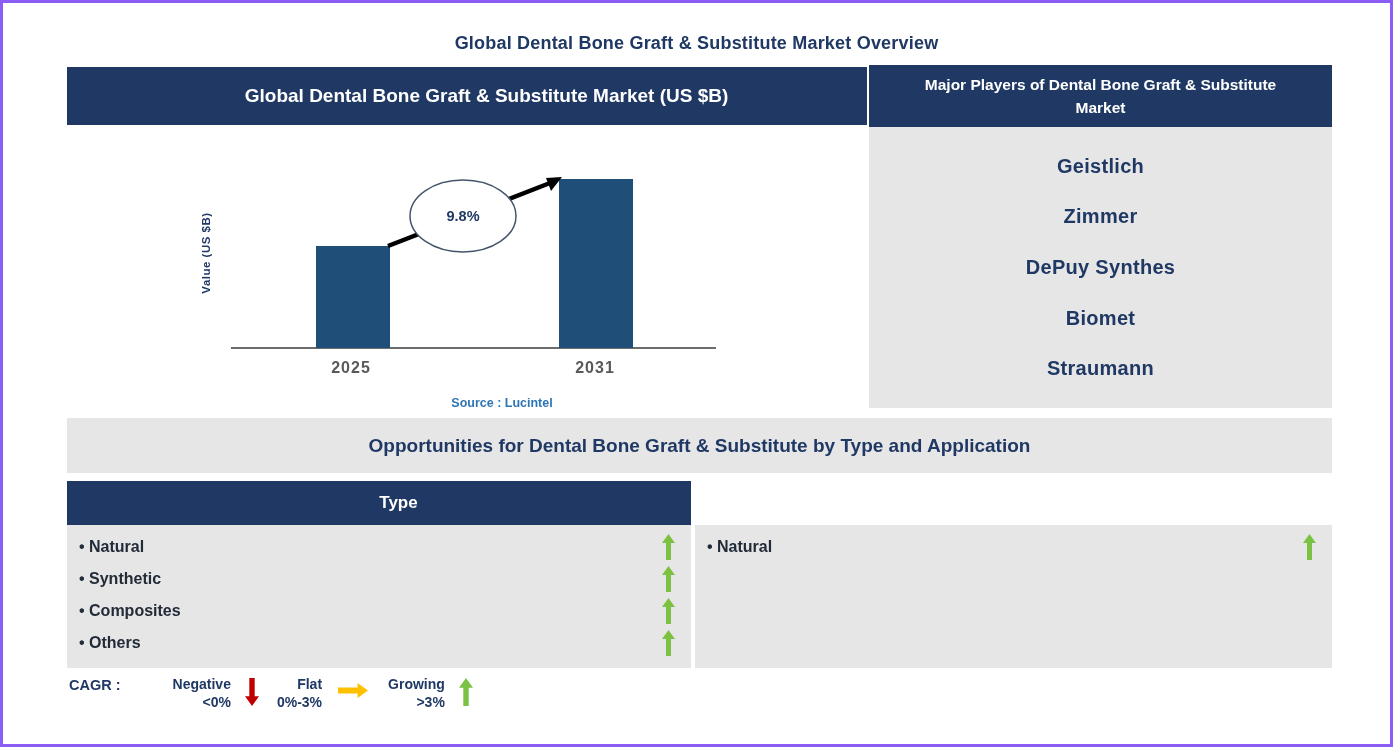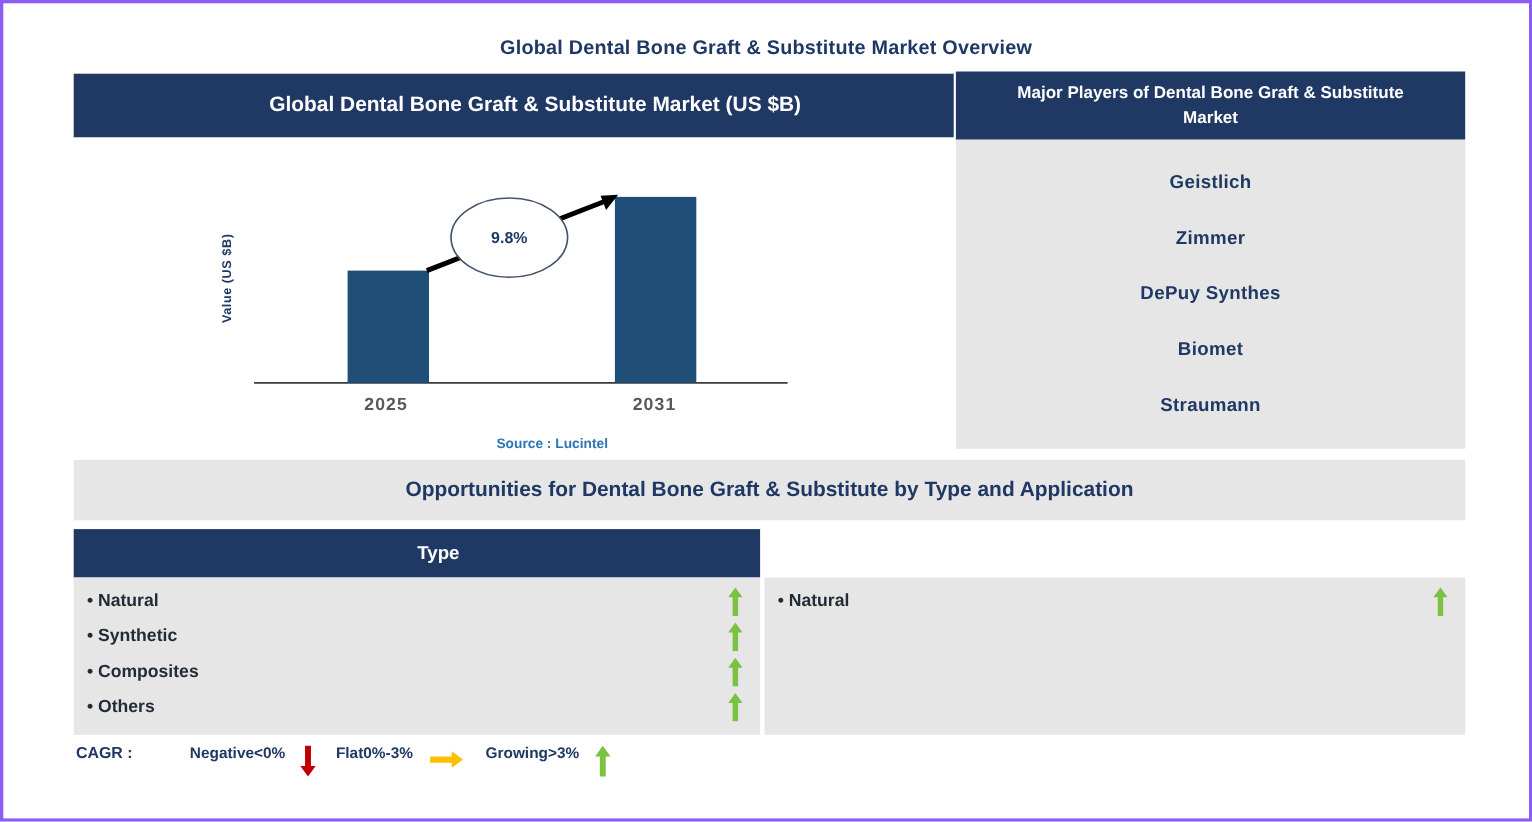--- a/index.html
+++ b/index.html
@@ -44,21 +44,21 @@
     position: absolute;
     left: 866px; top: 124px; width: 463px; height: 281px;
     background: #E7E6E6;
     display: flex;
     flex-direction: column;
     justify-content: space-around;
     align-items: center;
     padding: 14px 0;
   }
   .player-name {
-    font-size: 17px;
+    font-size: 20px;
     font-weight: bold;
     color: #1F3864;
     letter-spacing: 0.3px;
   }
 
   .chart-wrap {
     position: absolute;
     left: 64px; top: 122px; width: 800px; height: 290px;
     background: #ffffff;
   }
@@ -134,21 +134,21 @@
     align-items: flex-start;
   }
   .legend-label {
     font-size: 14.5px;
     font-weight: bold;
     color: #1F3864;
     margin-right: 52px;
     margin-top: 2px;
   }
   .legend-entry { display: flex; align-items: flex-start; }
-  .legend-text { display: flex; flex-direction: row; }
+  .legend-text { display: flex; flex-direction: column; align-items: flex-end; }
   .legend-name, .legend-range {
     font-size: 14px;
     font-weight: bold;
     color: #1F3864;
     line-height: 1.3;
   }
   .legend-icon { margin: 2px 18px 0 14px; line-height: 0; }
 </style>
 </head>
 <body>

